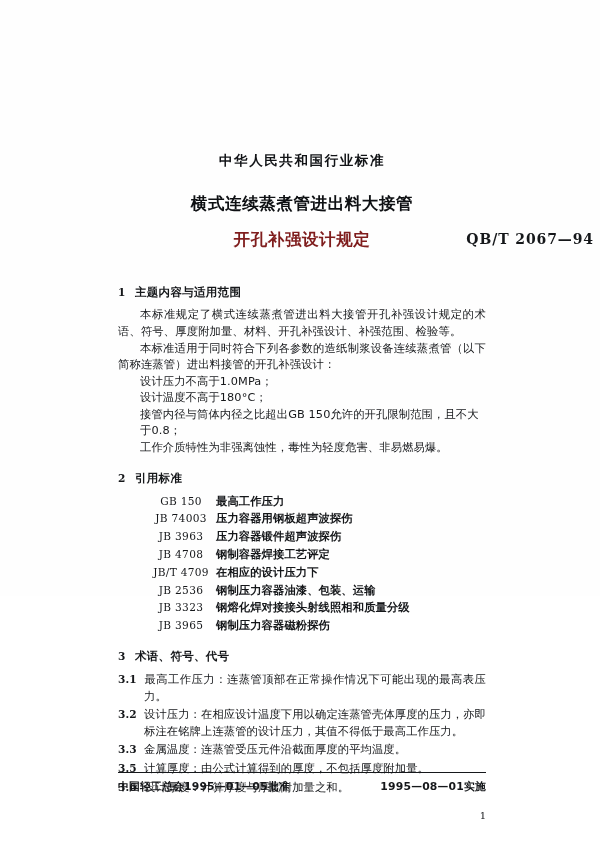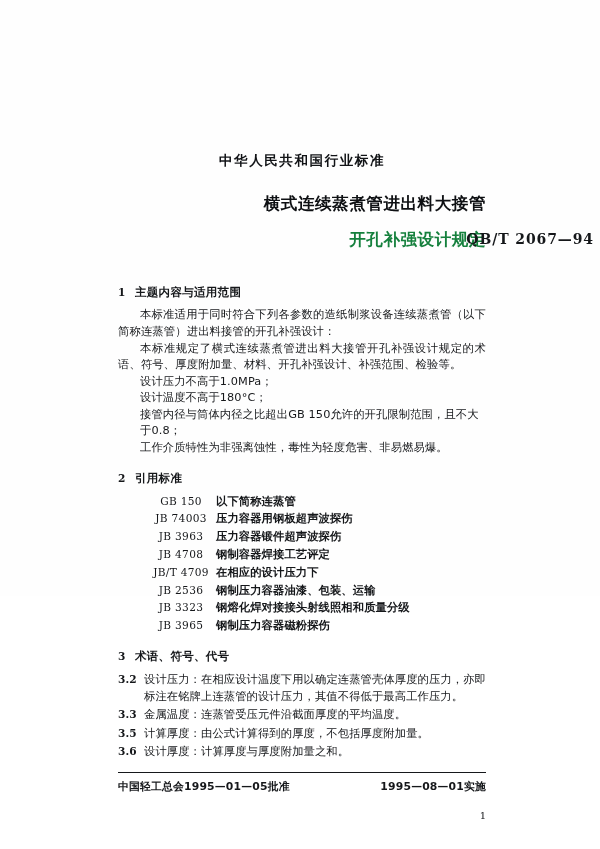--- a/index.html
+++ b/index.html
@@ -36,35 +36,34 @@
   }
   .nat-line {
     font-size: 13.5px;
     font-weight: 700;
     letter-spacing: 1.6px;
     color: #111316;
   }
   .title-block {
     position: relative;
     margin-top: 25px;
-    text-align: right;
   }
   .main-title {
     font-size: 16.5px;
     font-weight: 700;
     letter-spacing: 0.6px;
     line-height: 1.05;
     color: #0e1013;
   }
   .sub-title {
     font-size: 16.5px;
     font-weight: 700;
     letter-spacing: 0.6px;
     margin-top: 17px;
-    color: #15803d;
+    color: #7f1d1d;
   }
   .std-no {
     position: absolute;
     right: -108px;
     top: 8px;
     font-size: 14px;
     font-weight: 700;
     letter-spacing: 0.9px;
     font-family: "DejaVu Serif", "Liberation Serif", serif;
     white-space: nowrap;
@@ -187,44 +186,45 @@
         <div class="sub-title">开孔补强设计规定</div>
         <div class="std-no">QB/T 2067—94</div>
       </div>
     </div>
 
     <div class="body-area">
 
       <div class="sec-head">
         <span class="num num-lat">1</span><span>主题内容与适用范围</span>
       </div>
+      <p class="para">本标准规定了横式连续蒸煮管进出料大接管开孔补强设计规定的术语、符号、厚度附加量、材料、开孔补强设计、补强范围、检验等。</p>
       <p class="para">本标准适用于同时符合下列各参数的造纸制浆设备连续蒸煮管（以下简称连蒸管）进出料接管的开孔补强设计：</p>
-      <p class="para">本标准规定了横式连续蒸煮管进出料大接管开孔补强设计规定的术语、符号、厚度附加量、材料、开孔补强设计、补强范围、检验等。</p>
       <p class="item-line">设计压力不高于1.0MPa；</p>
       <p class="item-line">设计温度不高于180°C；</p>
       <p class="item-line">接管内径与筒体内径之比超出GB 150允许的开孔限制范围，且不大于0.8；</p>
       <p class="item-line">工作介质特性为非强离蚀性，毒性为轻度危害、非易燃易爆。</p>
 
       <div class="sec-head">
         <span class="num num-lat">2</span><span>引用标准</span>
       </div>
       <div class="ref-list">
-        <p class="ref-row"><span class="ref-code">GB 150</span><span class="ref-name">以下简称连蒸管</span></p>
+        <p class="ref-row"><span class="ref-code">GB 150</span><span class="ref-name">最高工作压力</span></p>
         <p class="ref-row"><span class="ref-code">JB 74003</span><span class="ref-name">压力容器用钢板超声波探伤</span></p>
         <p class="ref-row"><span class="ref-code">JB 3963</span><span class="ref-name">压力容器锻件超声波探伤</span></p>
         <p class="ref-row"><span class="ref-code">JB 4708</span><span class="ref-name">钢制容器焊接工艺评定</span></p>
         <p class="ref-row"><span class="ref-code">JB/T 4709</span><span class="ref-name">在相应的设计压力下</span></p>
         <p class="ref-row"><span class="ref-code">JB 2536</span><span class="ref-name">钢制压力容器油漆、包装、运输</span></p>
         <p class="ref-row"><span class="ref-code">JB 3323</span><span class="ref-name">钢熔化焊对接接头射线照相和质量分级</span></p>
         <p class="ref-row"><span class="ref-code">JB 3965</span><span class="ref-name">钢制压力容器磁粉探伤</span></p>
       </div>
 
       <div class="sec-head">
         <span class="num num-lat">3</span><span>术语、符号、代号</span>
       </div>
+      <p class="def-row"><span class="def-num num-lat">3.1</span><span>最高工作压力：连蒸管顶部在正常操作情况下可能出现的最高表压力。</span></p>
       <p class="def-row"><span class="def-num num-lat">3.2</span><span>设计压力：在相应设计温度下用以确定连蒸管壳体厚度的压力，亦即标注在铭牌上连蒸管的设计压力，其值不得低于最高工作压力。</span></p>
       <p class="def-row"><span class="def-num num-lat">3.3</span><span>金属温度：连蒸管受压元件沿截面厚度的平均温度。</span></p>
       <p class="def-row"><span class="def-num num-lat">3.5</span><span>计算厚度：由公式计算得到的厚度，不包括厚度附加量。</span></p>
       <p class="def-row"><span class="def-num num-lat">3.6</span><span>设计厚度：计算厚度与厚度附加量之和。</span></p>
 
     </div>
   </div>
 
   <div class="footer">
     <div class="footer-rule"></div>

